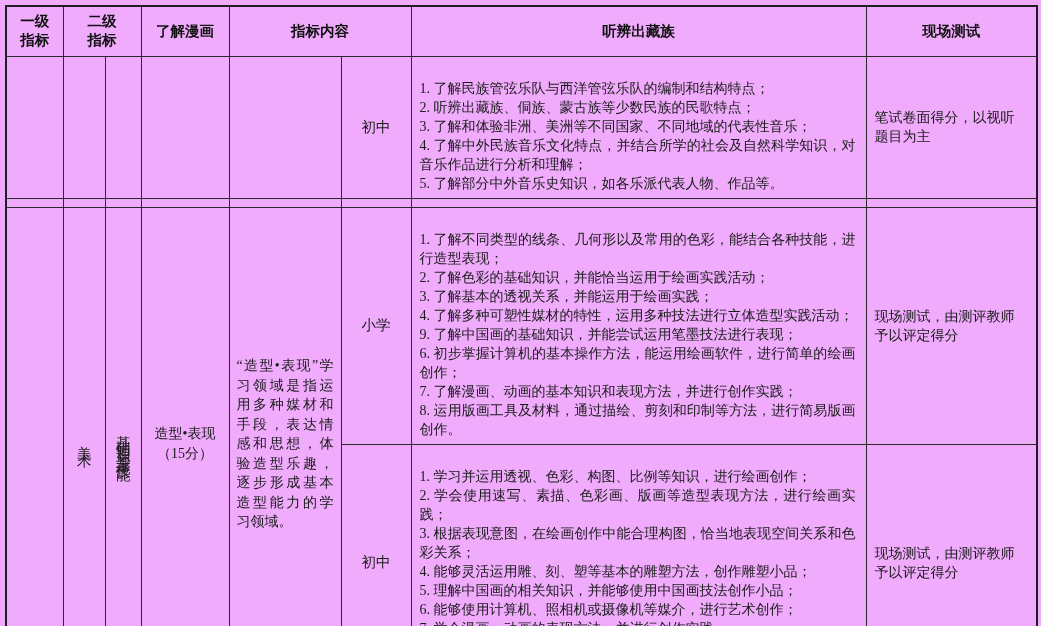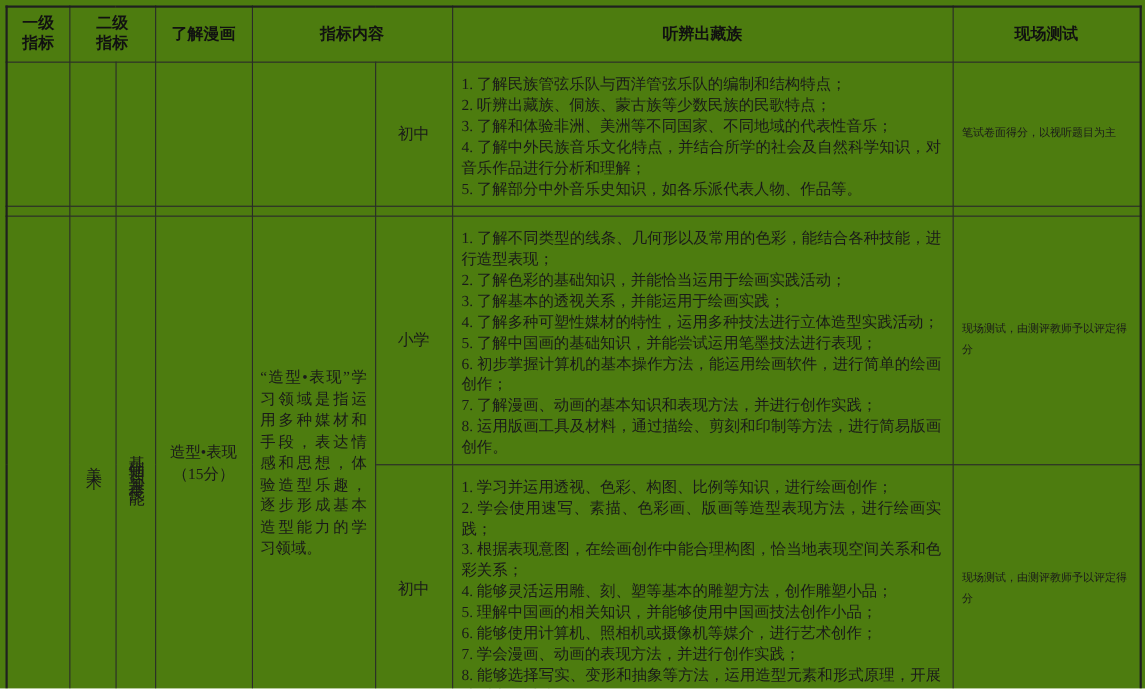--- a/index.html
+++ b/index.html
@@ -1,32 +1,32 @@
 <!DOCTYPE html>
 <html><head>
 <meta charset="utf-8">
 <style>
   html,body{margin:0;padding:0;background:#ffffff;}
-  .page{position:relative;width:1041px;height:626px;background:#4d7c0f;overflow:hidden;
+  .page{position:relative;width:1041px;height:626px;background:#f0abfc;overflow:hidden;
         font-family:"Liberation Serif","DejaVu Serif",serif;color:#1a1a1a;}
   table.eval{position:absolute;left:5px;top:5px;width:1031px;
         border-collapse:collapse;table-layout:fixed;
         border:2px solid #1f1f1f;}
   td,th{border:1px solid #2a2a2a;padding:0;vertical-align:middle;overflow:hidden;}
   th{font-family:"Liberation Sans","DejaVu Sans",sans-serif;font-weight:bold;
      font-size:14.5px;line-height:19px;text-align:center;white-space:pre-line;color:#111;}
   .r-header{height:50px;}
   .r-music{height:117px;}
   .r-spacer{height:9px;}
   .r-primary{height:222px;}
   .r-junior{height:211px;}
   .points{font-size:14px;line-height:19px;text-align:justify;
-          padding:11px 10px 5px 8px;white-space:pre-line;}
+          padding:22px 10px 5px 8px;white-space:pre-line;}
   .stage{font-size:14.5px;text-align:center;}
-  .basis{font-size:10px;line-height:19px;padding:4px 10px 4px 8px;white-space:pre-line;}
+  .basis{font-size:14px;line-height:19px;padding:4px 10px 4px 8px;white-space:pre-line;}
   .desc{font-size:14px;line-height:19.5px;text-align:justify;
         padding:4px 7px;white-space:pre-line;}
   .level3{font-size:14px;line-height:20px;text-align:center;white-space:pre-line;}
   .vcell{text-align:center;}
   .vtext{display:inline-block;writing-mode:vertical-rl;text-orientation:upright;
          font-size:14.5px;letter-spacing:4px;line-height:1.15;}
   .vtext-wide{display:inline-block;writing-mode:vertical-rl;text-orientation:upright;
          font-size:14.5px;letter-spacing:8px;line-height:1.15;}
 </style>
 </head>
@@ -92,21 +92,21 @@
         <span class="vtext">基础知识与基本技能</span>
       </td>
       <td rowspan="2" class="level3">造型•表现
 （15分）</td>
       <td rowspan="2" class="desc">“造型•表现”学习领域是指运用多种媒材和手段，表达情感和思想，体验造型乐趣，逐步形成基本造型能力的学习领域。</td>
       <td class="stage">小学</td>
       <td class="points">1. 了解不同类型的线条、几何形以及常用的色彩，能结合各种技能，进行造型表现；
 2. 了解色彩的基础知识，并能恰当运用于绘画实践活动；
 3. 了解基本的透视关系，并能运用于绘画实践；
 4. 了解多种可塑性媒材的特性，运用多种技法进行立体造型实践活动；
-5. 了解中国画的基础知识，并能尝试运用笔墨技法进行表现；
+9. 了解中国画的基础知识，并能尝试运用笔墨技法进行表现；
 6. 初步掌握计算机的基本操作方法，能运用绘画软件，进行简单的绘画创作；
 7. 了解漫画、动画的基本知识和表现方法，并进行创作实践；
 8. 运用版画工具及材料，通过描绘、剪刻和印制等方法，进行简易版画创作。</td>
       <td class="basis">现场测试，由测评教师予以评定得分</td>
     </tr>
 
     <tr class="r-junior">
       <td class="stage">初中</td>
       <td class="points">1. 学习并运用透视、色彩、构图、比例等知识，进行绘画创作；
 2. 学会使用速写、素描、色彩画、版画等造型表现方法，进行绘画实践；

